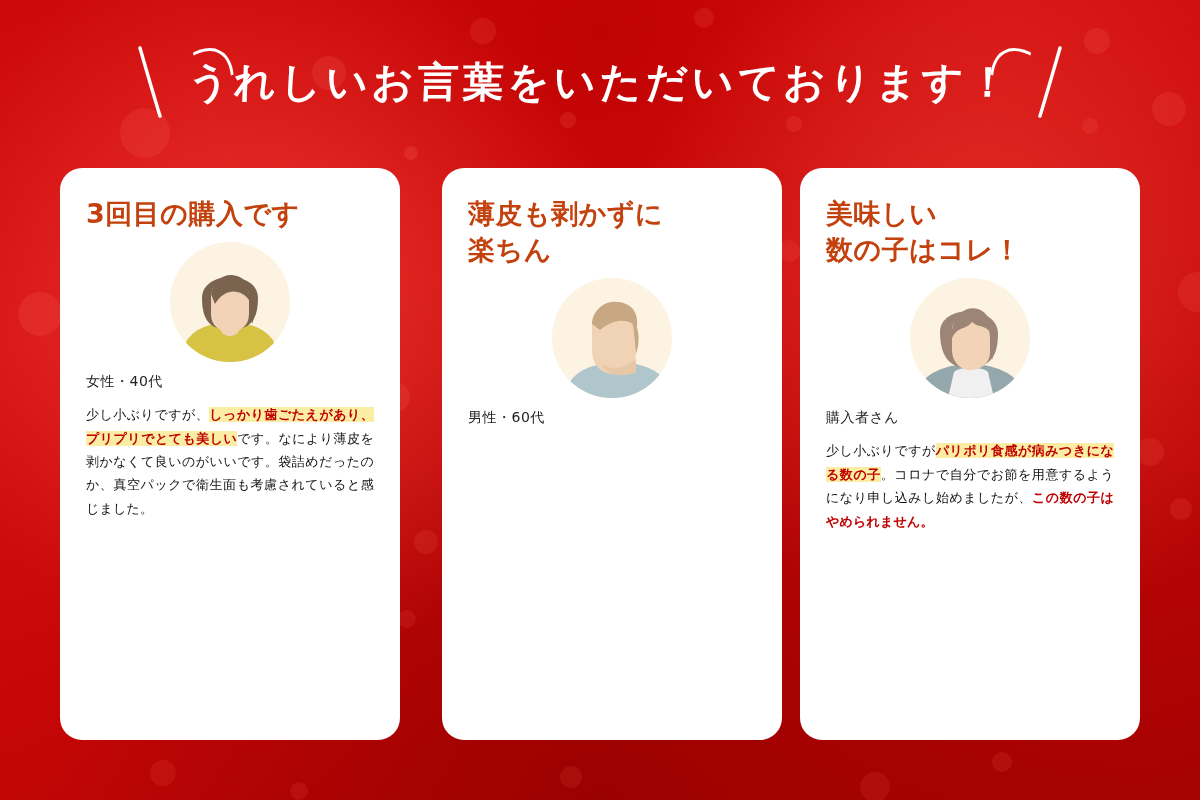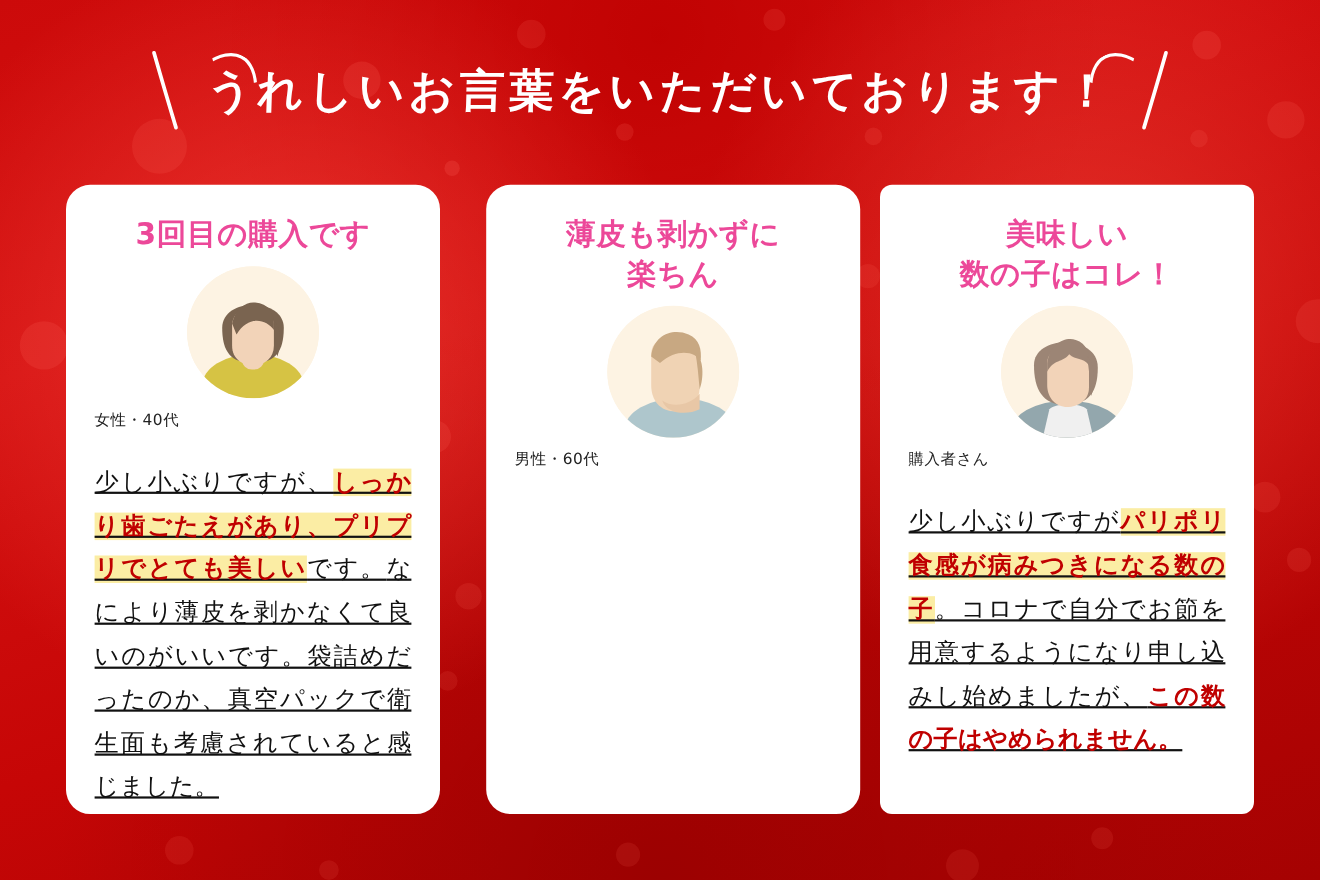--- a/index.html
+++ b/index.html
@@ -32,41 +32,41 @@
     white-space:nowrap;line-height:1;
     font-family:"DejaVu Sans","Liberation Sans",sans-serif;
     transform:skewX(-2deg);
   }
 
   
   .card{position:absolute;top:168px;width:340px;height:572px;background:#ffffff;
         border-radius:22px;overflow:hidden;}
   #card-0{left:60px;}
   #card-1{left:442px;}
-  #card-2{left:800px;border-radius:11px;}
+  #card-2{left:800px;}
 
   .card-inner{padding:28px 26px 0 26px;height:100%;box-sizing:border-box;}
 
   .card-title{
-    color:#ec4899;font-size:27px;font-weight:700;line-height:1.34;
-    text-align:center;letter-spacing:0.5px;margin:0 0 6px 0;
+    color:#c2410c;font-size:27px;font-weight:700;line-height:1.34;
+    text-align:left;letter-spacing:0.5px;margin:0 0 6px 0;
     font-family:"DejaVu Sans","Liberation Sans",sans-serif;
   }
   .card-title .ln{display:block;}
 
   .avatar-box{display:flex;justify-content:center;margin-top:10px;}
   .avatar{width:120px;height:120px;border-radius:50%;overflow:hidden;background:#fdf3e3;}
   .avatar svg{display:block;width:120px;height:120px;}
 
   .persona{text-align:left;color:#222;font-size:14px;margin-top:11px;letter-spacing:0.5px;
            font-family:"DejaVu Sans","Liberation Sans",sans-serif;}
 
-  .body-text{margin-top:28px;font-size:22px;line-height:1.80;color:#111;
+  .body-text{margin-top:12px;font-size:13px;line-height:1.80;color:#111;
              text-align:justify;letter-spacing:0.2px;
-             font-family:"DejaVu Sans","Liberation Sans",sans-serif;text-decoration:underline;}
+             font-family:"DejaVu Sans","Liberation Sans",sans-serif;}
   .hl{background:#fbeda4;color:#c00000;font-weight:700;}
   .em{color:#c00000;font-weight:700;}
 </style>
 </head>
 <body>
 
 <div class="stage">
 
   <div class="bg"></div>
 

